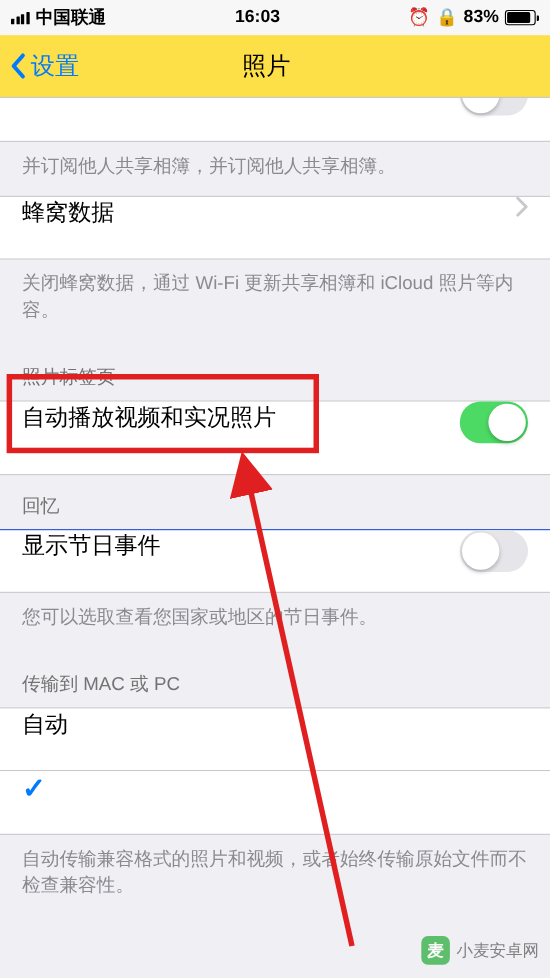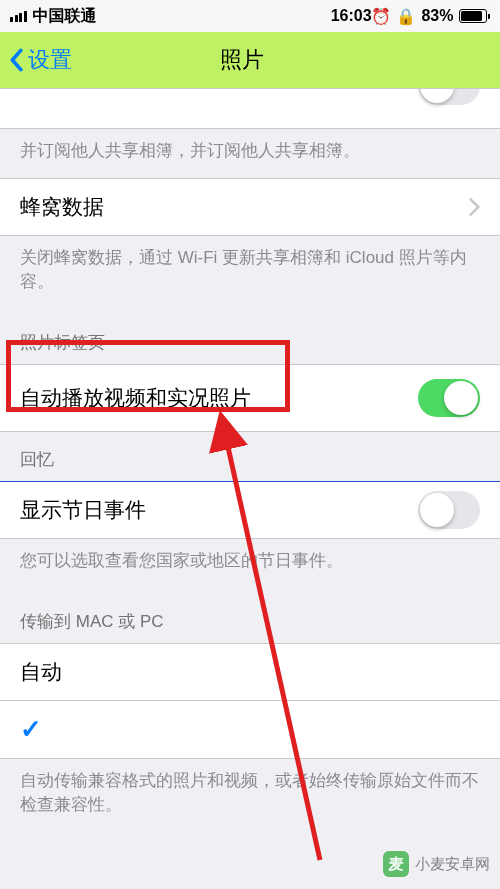--- a/index.html
+++ b/index.html
@@ -1,34 +1,34 @@
 <!DOCTYPE html>
 <html><head>
 <meta charset="utf-8">
 <style>
 *{margin:0;padding:0;box-sizing:border-box;-webkit-font-smoothing:antialiased}
 body{width:500px;height:889px;background:#efeff4;font-family:-apple-system,"PingFang SC","Helvetica Neue",sans-serif;color:#000;overflow:hidden;position:relative}
 .status-bar{height:28px;display:flex;align-items:center;padding:16px 10px;font-size:16px;font-weight:600;background:#f7f7f7}
 .status-left{display:flex;align-items:center;gap:6px}
-.status-center{flex:1;text-align:right}
+.status-center{flex:1;text-align:center}
 .status-right{display:flex;align-items:center;gap:5px}
 .signal{display:flex;align-items:flex-end;gap:1.5px}
 .signal span{width:3px;background:#000;border-radius:.5px}
 .signal span:nth-child(1){height:5px}
 .signal span:nth-child(2){height:7px}
 .signal span:nth-child(3){height:9px}
 .signal span:nth-child(4){height:11px}
 .batt{display:inline-flex;align-items:center}
 .batt-body{width:28px;height:14px;border:1.5px solid #000;border-radius:3px;position:relative}
 .batt-fill{position:absolute;left:1px;top:1px;bottom:1px;width:83%;background:#000;border-radius:1.5px}
 .batt-tip{width:2px;height:5px;background:#000;margin-left:1.5px;border-radius:0 1px 1px 0}
-.nav{height:57px;background:#bef264;border-bottom:1px solid #c8c7cc;display:flex;align-items:center;position:relative}
+.nav{height:57px;background:#fde047;border-bottom:1px solid #c8c7cc;display:flex;align-items:center;position:relative}
 .back{display:flex;align-items:center;color:#007aff;font-size:22px;padding-left:8px}
 .nav-title{position:absolute;left:0;right:16px;text-align:center;font-size:22px;font-weight:400;pointer-events:none}
-.cell{background:#fff;min-height:58px;display:flex;align-items:center;padding:0 20px;font-size:21px;border-bottom:1px solid #c8c7cc}
+.cell{background:#fff;min-height:58px;display:flex;padding:0 20px;font-size:21px;border-bottom:1px solid #c8c7cc}
 .cell-label{flex:1}
 .footer{padding:10px 20px 14px;font-size:17px;color:#8a8a8f;line-height:1.45}
 .header{padding:22px 20px 10px;font-size:17px;color:#737373}
 .switch{width:62px;height:38px;border-radius:19px;position:relative}
 .switch.on{background:#4cd964}
 .switch.off{background:#e5e5ea}
 .knob{position:absolute;width:34px;height:34px;background:#fff;border-radius:50%;top:2px;box-shadow:0 2px 4px rgba(0,0,0,.25)}
 .switch.on .knob{right:2px}
 .switch.off .knob{left:2px}
 .chev{color:#c7c7cc}

